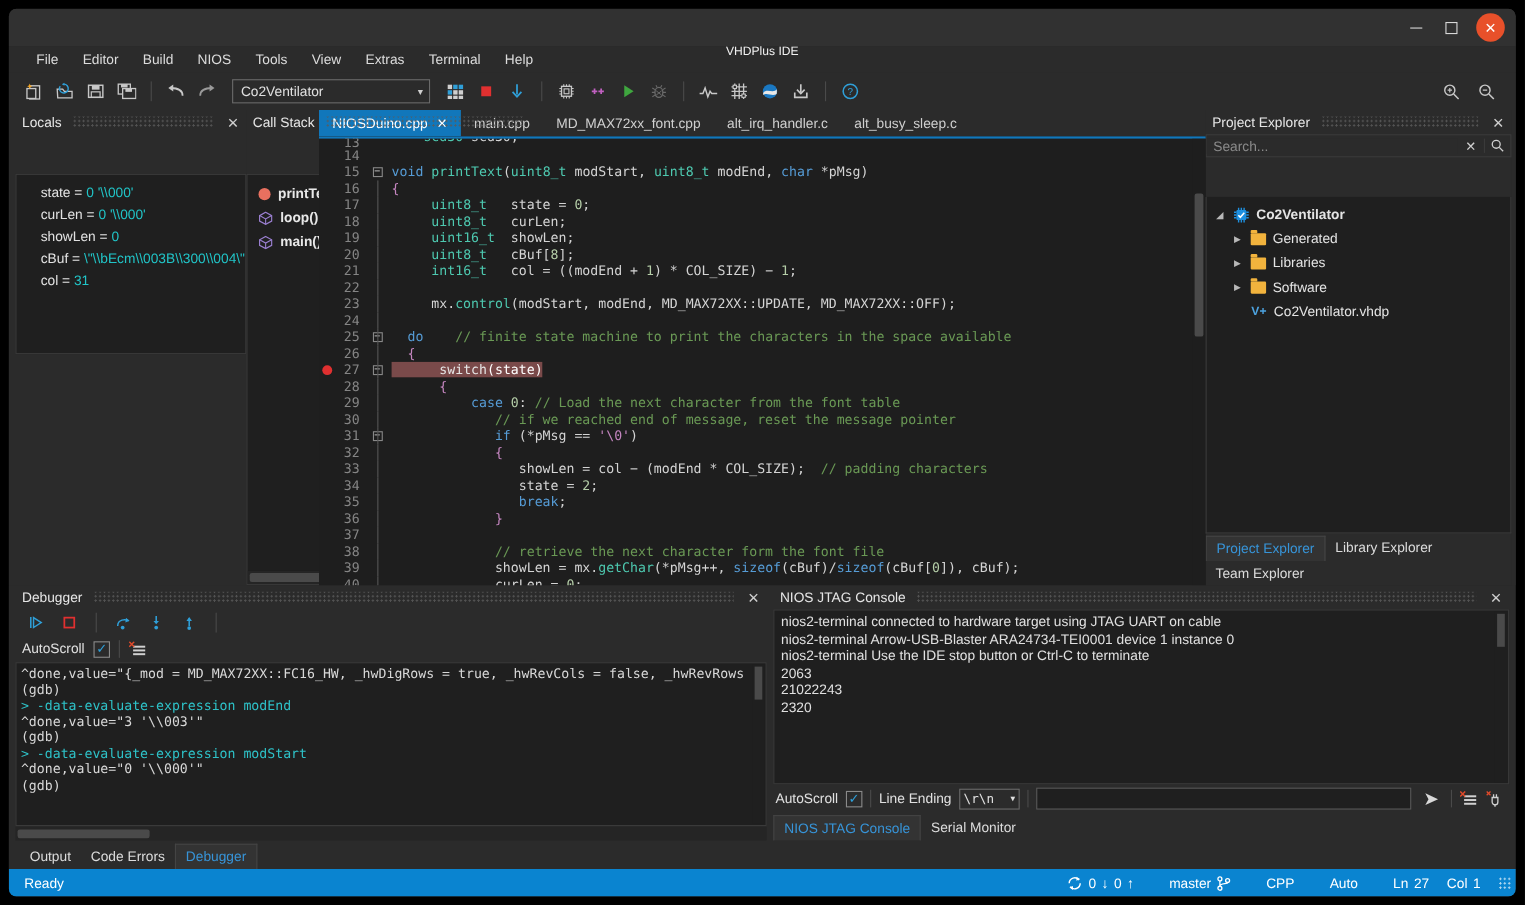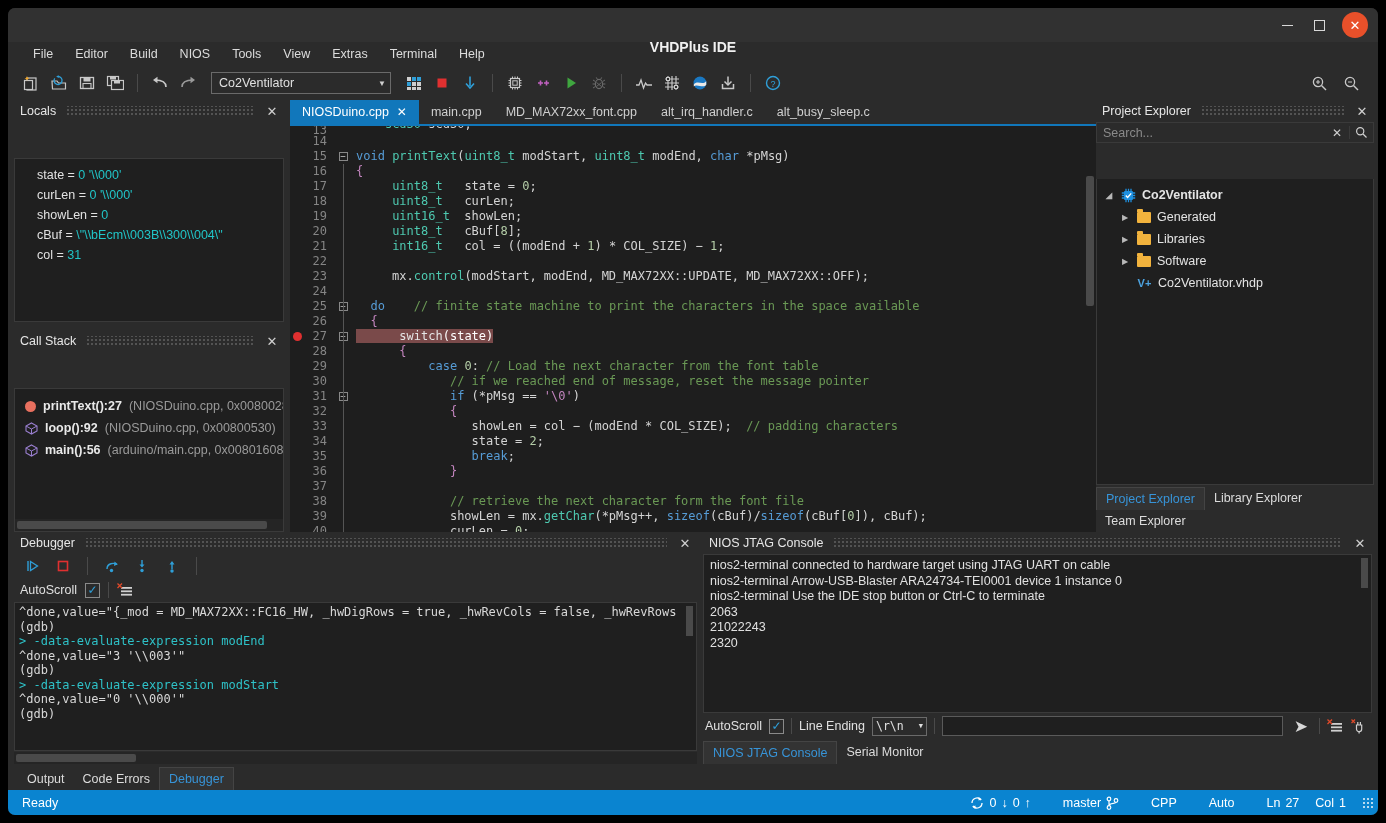--- a/index.html
+++ b/index.html
@@ -17,21 +17,21 @@
     border-radius: 7px;
     overflow: hidden;
     display: flex; flex-direction: column;
   }
   
   .titlebar {
     height: 34px; background: #313131; position: relative;
     display: flex; align-items: center; justify-content: center;
     flex: none;
   }
-  .titlebar .title { color: #f0f0f0; font-size: 14px; font-weight: bold; margin-top: 44px; }
+  .titlebar .title { color: #f0f0f0; font-size: 11px; font-weight: normal; margin-top: 44px; }
   .wincontrols { position: absolute; right: 4px; top: 0; height: 34px; display: flex; align-items: center; gap: 2px; }
   .wc { width: 30px; height: 26px; display: flex; align-items: center; justify-content: center;
         color: #d8d8d8; font-size: 13px; cursor: default; }
   .wc.close { width: 26px; height: 26px; border-radius: 50%; background: #e8502a; color: #fff;
               margin-left: 6px; margin-right: 6px; font-size: 13px; }
   .wc .min-glyph { display:block; width: 11px; height: 1px; background: #d8d8d8; }
   .wc .max-glyph { display:block; width: 11px; height: 11px; border: 1px solid #d8d8d8; }
   
   .menubar { height: 24px; background: #2b2b2b; display: flex; align-items: center; padding-left: 14px; gap: 0px; flex: none; }
   .menubar .mi { color: #dcdcdc; font-size: 12.5px; padding: 3px 11px; cursor: default; }
@@ -42,21 +42,21 @@
   .combo {
     width: 180px; height: 22px; background: #2b2b2b; border: 1px solid #6a6a6a;
     color: #e0e0e0; font-size: 12.5px; display: flex; align-items: center;
     padding: 0 4px 0 7px; margin-left: 8px; margin-right: 8px; position: relative;
   }
   .combo .cval { flex: 1; }
   .combo .carrow { font-size: 8px; color: #cfcfcf; }
   .tbright { margin-left: auto; display: flex; align-items: center; gap: 6px; padding-right: 4px; }
   
   .body { flex: 1; display: flex; min-height: 0; background: #2b2b2b; }
-  .leftcol { width: 282px; display: flex; flex-direction: column; padding: 0 6px 0 6px; flex: none; }
+  .leftcol { width: 282px; display: flex; padding: 0 6px 0 6px; flex: none; }
   .centercol { flex: 1; min-width: 0; display: flex; flex-direction: column; }
   .rightcol { width: 282px; flex: none; display: flex; flex-direction: column; padding-right: 4px; }
 
   
   .panel { background: #2b2b2b; display: flex; flex-direction: column; min-height: 0; }
   .panel-head {
     height: 22px; display: flex; align-items: center; gap: 6px;
     color: #e6e6e6; font-size: 12.5px; padding: 0 4px 0 6px; flex: none;
   }
   .panel-head .ptitle { font-weight: normal; white-space: nowrap; }

